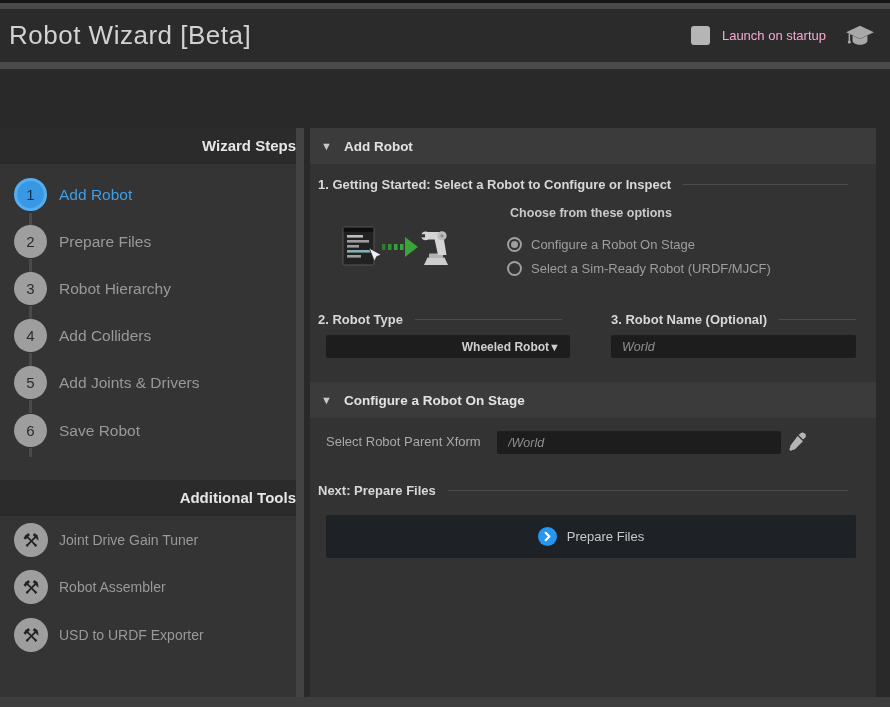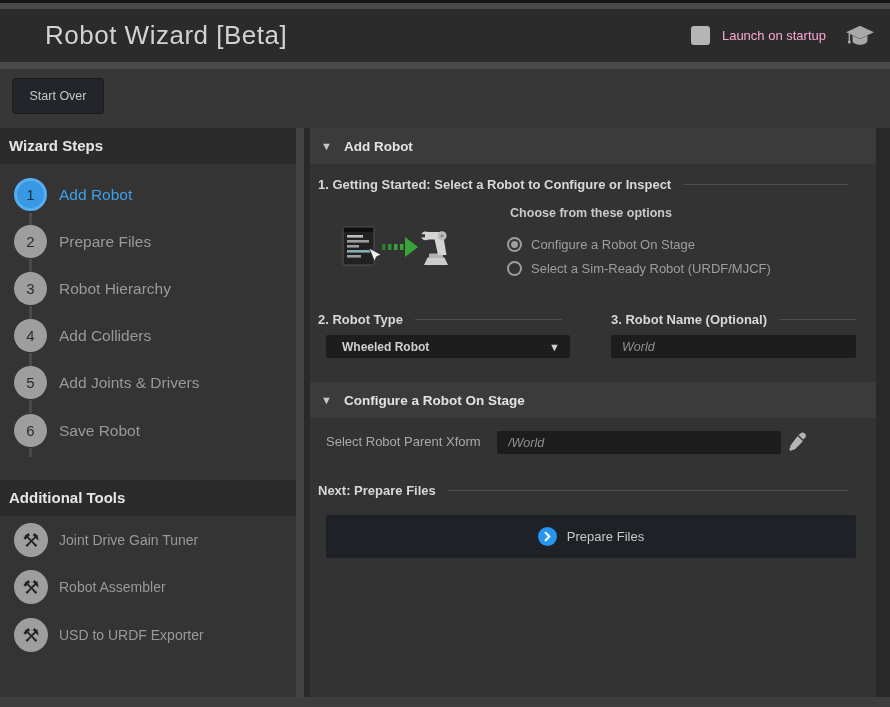--- a/index.html
+++ b/index.html
@@ -3,37 +3,37 @@
 <meta charset="utf-8">
 <style>
   * { margin:0; padding:0; box-sizing:border-box; }
   html,body { background:#1a1a1a; }
   body { font-family:"Liberation Sans", sans-serif; }
   .root { position:relative; width:890px; height:707px; background:#292929; overflow:hidden; }
 
   .top-edge  { position:absolute; left:0; top:0; width:890px; height:3px; background:#161616; }
   .top-strip { position:absolute; left:0; top:3px; width:890px; height:6px; background:#4a4a4a; }
 
-  .titlebar { position:absolute; left:0; top:9px; width:890px; height:53px; background:#2b2b2b; display:flex; align-items:center;padding-left:36px; }
+  .titlebar { position:absolute; left:0; top:9px; width:890px; height:53px; background:#2b2b2b; display:flex; align-items:center; }
   .title { margin-left:9px; font-size:26px; font-weight:300; letter-spacing:0.5px; color:#d2d2d2; }
   .titlebar-right { position:absolute; right:14px; top:0; height:53px; display:flex; align-items:center; gap:12px; }
   .checkbox { width:19px; height:19px; background:#b5b5b5; border-radius:3px; cursor:pointer; }
   .checkbox-label { font-size:13px; color:#f9a8d4; margin-right:6px; }
   .cap-icon { width:32px; height:26px; cursor:pointer; }
 
   .mid-strip { position:absolute; left:0; top:62px; width:890px; height:7px; background:#4a4a4a; }
   .toolbar { position:absolute; left:0; top:69px; width:890px; height:59px; background:#373737; }
   .start-over { position:absolute; left:12px; top:9px; width:92px; height:36px; background:#22252a; color:#c6c6c6;
     border:1px solid #1b1d21; border-radius:3px; font-size:12.5px; font-family:inherit; cursor:pointer; }
 
   .content { position:absolute; left:0; top:128px; width:890px; height:569px; background:#292929; }
   .bottom-bar { position:absolute; left:0; top:697px; width:890px; height:10px; background:#3e3e3e; }
 
   
-  .sidebar { position:absolute; left:0; top:0; width:296px; height:569px; background:#343434; }
+  .sidebar { position:absolute; left:0; top:0; width:296px; height:569px; background:#343434;text-align:right; }
   .splitter { position:absolute; left:296px; top:0; width:8px; height:569px; background:#434343; cursor:col-resize; }
   .side-header { position:absolute; left:0; width:296px; height:36px; background:#2b2b2b; color:#e6e6e6;
     font-size:15px; font-weight:bold; line-height:36px; padding-left:9px; }
   .steps-header { top:0; }
   .tools-header { top:352px; }
 
   .step-circle { position:absolute; left:14px; width:33px; height:33px; border-radius:50%;
     background:#9e9e9e; color:#2b2b2b; font-size:15px; display:flex; align-items:center; justify-content:center; cursor:pointer; }
   .step-circle.active { background:#3898e4; border:3px solid #54aef0; color:#13314a; }
   .step-label { position:absolute; left:59px; height:20px; line-height:20px; font-size:15.5px; color:#999999; cursor:pointer; }
@@ -70,21 +70,21 @@
   .radio-outer { width:15px; height:15px; border:2px solid #9e9e9e; border-radius:50%; display:flex; align-items:center; justify-content:center; }
   .radio-dot { width:7px; height:7px; border-radius:50%; background:transparent; }
   .radio-row.selected .radio-dot { background:#9e9e9e; }
   .radio-label { margin-left:9px; font-size:13px; color:#9e9e9e; }
 
   .row-robot-type { top:181px; width:244px; }
   .row-robot-name { top:181px; left:301px; width:245px; }
 
   .dropdown { position:absolute; left:16px; top:207px; width:244px; height:23px; background:#1d1d1d; border-radius:2px;
     display:flex; align-items:center; cursor:pointer; }
-  .dropdown-value { margin-left:16px; font-size:12px; font-weight:600; color:#cfcfcf; flex:1; }
+  .dropdown-value { margin-left:16px; font-size:12px; font-weight:600; color:#cfcfcf; flex:1;text-align:right; }
   .dropdown-arrow { margin-right:10px; font-size:11px; color:#cfcfcf; }
 
   .text-input { position:absolute; height:23px; background:#1d1d1d; border:none; border-radius:2px;
     color:#cfcfcf; font-size:12.5px; font-family:inherit; padding:0 11px; outline:none; }
   .text-input::placeholder { color:#8f8f8f; font-style:italic; opacity:1; }
   .input-robot-name { left:301px; top:207px; width:245px; }
   .input-xform { left:187px; top:303px; width:284px; }
 
   .xform-label { position:absolute; left:16px; top:304px; height:20px; line-height:20px; font-size:13px; color:#a9a9a9; }
   .eyedropper { position:absolute; left:476px; top:303px; width:22px; height:22px; cursor:pointer; }
@@ -110,23 +110,20 @@
         <path d="M17 3 L32 10 L17 17 L2 10 Z" fill="#a8a8a8"></path>
         <path d="M9 13.5 v5.5 c0 2.4 3.6 4.3 8 4.3 s8 -1.9 8 -4.3 v-5.5 l-8 3.7 z" fill="#a8a8a8"></path>
         <path d="M5.5 11.5 v8" stroke="#a8a8a8" stroke-width="1.6" fill="none"></path>
         <circle cx="5.5" cy="20.5" r="1.7" fill="#a8a8a8"></circle>
       </svg>
     </div>
   </div>
 
   <div class="mid-strip"></div>
 
-  <div class="toolbar">
-    <button class="start-over">Start Over</button>
-  </div>
 
   <div class="content">
 
     <div class="sidebar">
       <div class="side-header steps-header">Wizard Steps</div>
 
       <div class="step-circle active" style="top:50px;">1</div>
       <div class="step-label active" style="top:57px;">Add Robot</div>
       <div class="connector" style="top:85px; height:12px;"></div>
 

